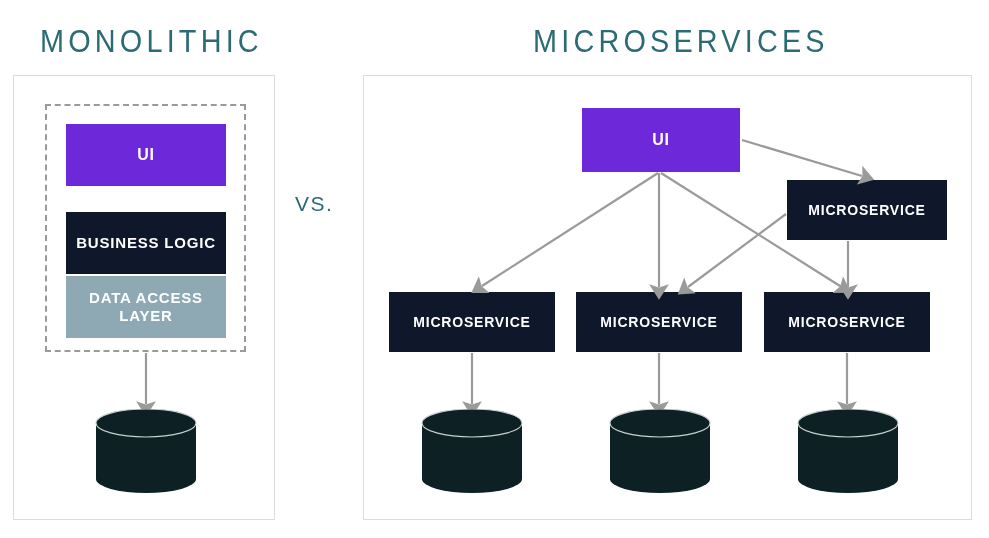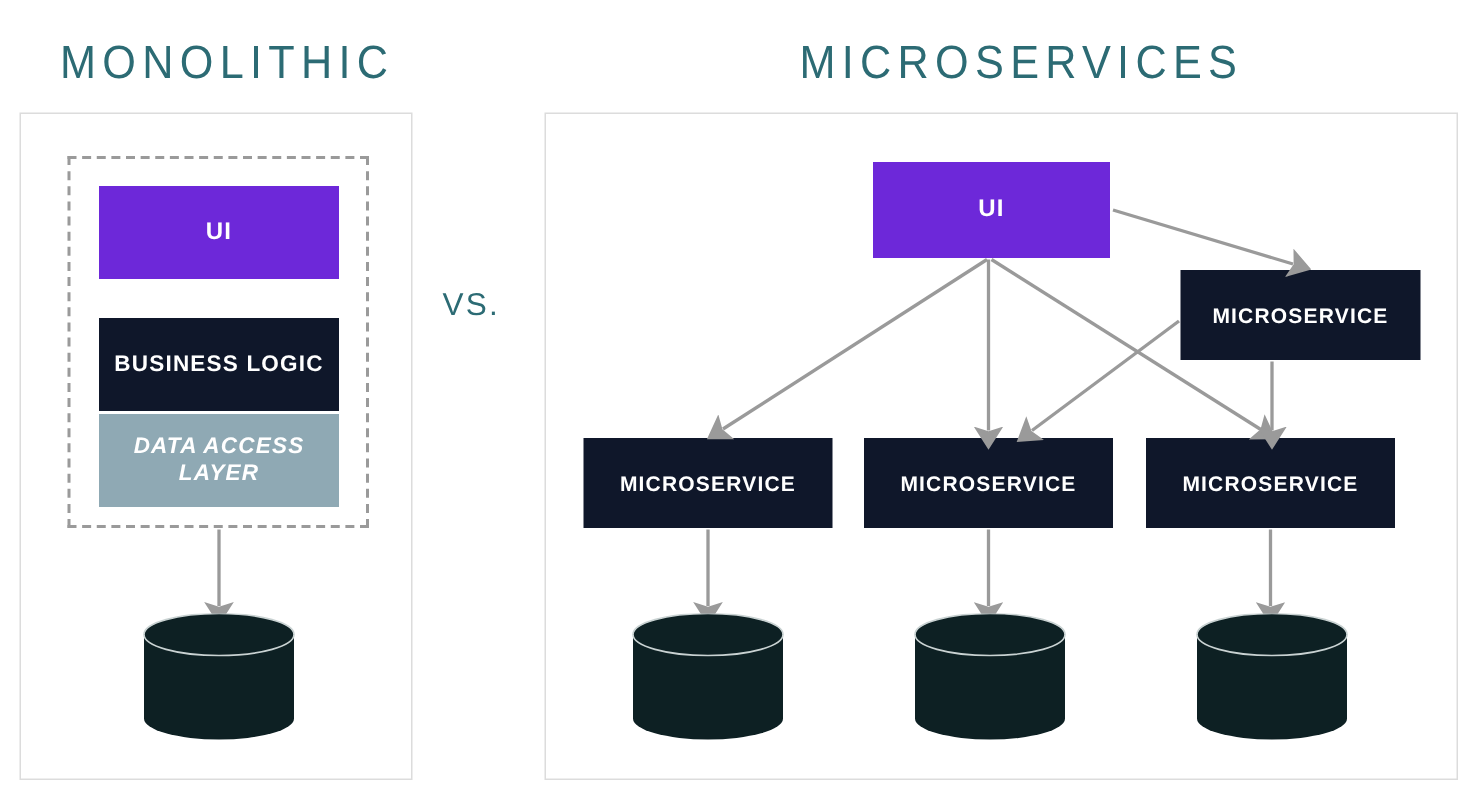--- a/index.html
+++ b/index.html
@@ -84,21 +84,21 @@
     justify-content: center;
     text-align: center;
     color: #ffffff;
     font-family: "Liberation Sans", sans-serif;
     font-weight: bold;
     line-height: 1.18;
     letter-spacing: 0.8px;
   }
   .box-ui-dark   { background: #6d28d9; }
   .box-teal      { background: #0f172a; }
-  .box-slate     { background: #8fa9b4; font-style: italic; }
+  .box-slate     { background: #8fa9b4; }
 
   
   #mono-ui   { left: 66px; top: 124px; width: 160px; height: 62px; font-size: 16px; }
   #mono-bl   { left: 66px; top: 200px; width: 160px; height: 62px; font-size: 15px; margin-top: 12px; }
   #mono-dal  { left: 66px; top: 276px; width: 160px; height: 62px; font-size: 15px; }
 
   
   #ms-ui      { left: 582px; top: 108px; width: 158px; height: 64px; font-size: 16px; }
   #ms-right   { left: 787px; top: 180px; width: 160px; height: 60px; font-size: 14px; }
   #ms-b1      { left: 389px; top: 292px; width: 166px; height: 60px; font-size: 14px; }

